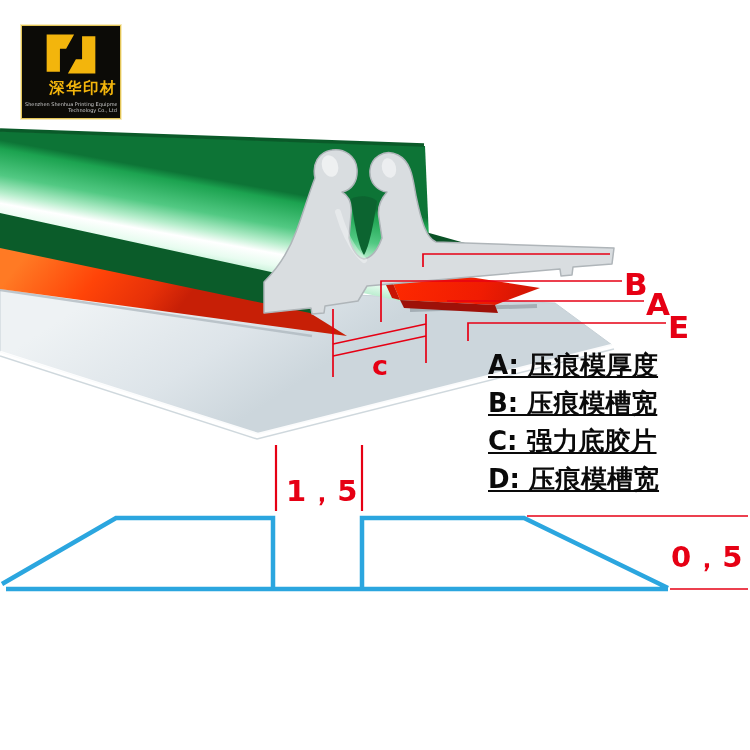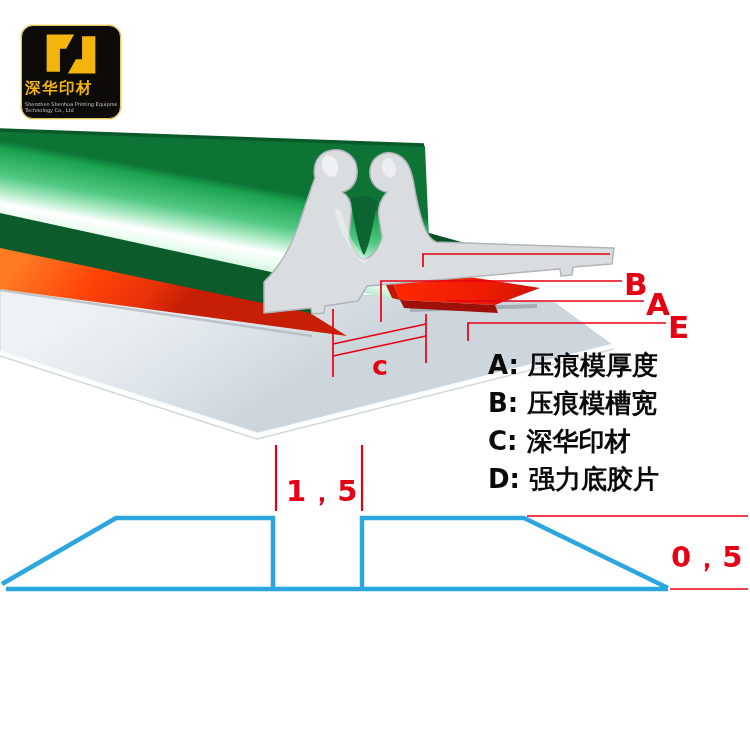--- a/index.html
+++ b/index.html
@@ -1,28 +1,28 @@
 <!DOCTYPE html>
 <html><head>
 <meta charset="utf-8">
 <style>
   html,body{margin:0;padding:0;background:#ffffff;}
   .stage{position:relative;width:750px;height:750px;background:#ffffff;overflow:hidden;
          font-family:"DejaVu Sans","Liberation Sans",sans-serif;}
   .scene{position:absolute;left:0;top:0;width:750px;height:750px;}
   
   .logo{position:absolute;left:21px;top:25px;width:92px;padding:5px 3px 4px 3px;
-        background:#0c0b07;border:1px solid #e3c558;border-radius:12px;
-        box-shadow:0 0 0 1px #f7ecc0;text-align:left;}
+        background:#0c0b07;border:1px solid #e3c558;border-radius:0;
+        box-shadow:0 0 0 1px #f7ecc0;text-align:right;}
   .logo-mark{display:block;margin:2px auto 3px auto;}
   .logo-brand{color:#f3b50c;font-size:15.5px;font-weight:bold;letter-spacing:1.5px;white-space:nowrap;}
   .logo-co{color:#c9c9c9;font-size:5px;line-height:1.25;margin-top:2px;white-space:nowrap;overflow:hidden;}
   
   .legend{position:absolute;left:488px;top:350px;}
-  .legend-row{height:38px;line-height:30px;font-size:26px;font-weight:bold;color:#0a0a0a;white-space:nowrap;}
+  .legend-row{height:38px;line-height:30px;font-size:26px;font-weight:bold;color:#0a0a0a;white-space:nowrap;text-decoration:underline;}
   
   text{font-family:"DejaVu Sans","Liberation Sans",sans-serif;}
   .callout-letter{font-size:31px;font-weight:bold;}
   .dim-letter{font-size:27px;font-weight:bold;}
   .dim-value{font-size:29px;font-weight:bold;letter-spacing:1px;}
 </style>
 </head>
 <body>
 
 <div class="stage">
@@ -157,17 +157,17 @@
     <div class="logo-brand">深华印材</div>
     <div class="logo-co">
       <div>Shenzhen Shenhua Printing Equipment</div>
       <div>Technology Co., Ltd</div>
     </div>
   </div>
 
   <div class="legend">
     <div class="legend-row">A: 压痕模厚度</div>
     <div class="legend-row">B: 压痕模槽宽</div>
-    <div class="legend-row">C: 深华印材</div>
-    <div class="legend-row">D: 强力底胶片</div>
+    <div class="legend-row">C: 强力底胶片</div>
+    <div class="legend-row">D: 压痕模槽宽</div>
   </div>
 
 </div>
 
 </body></html>

